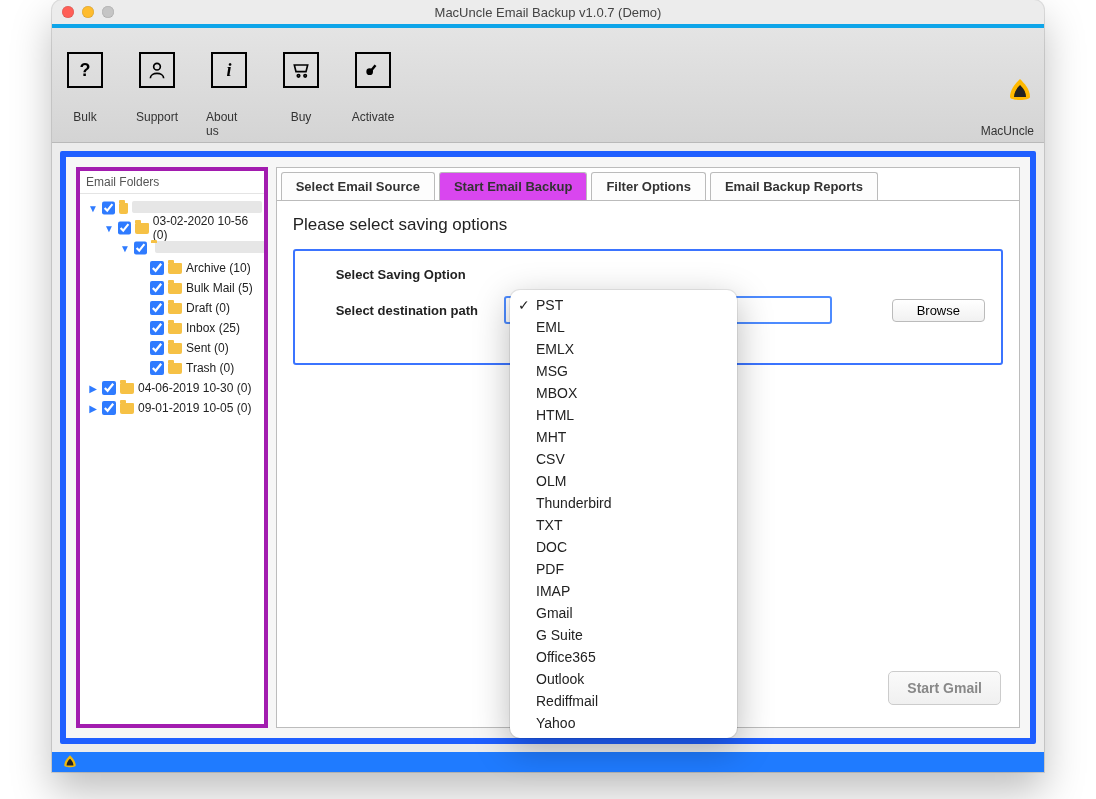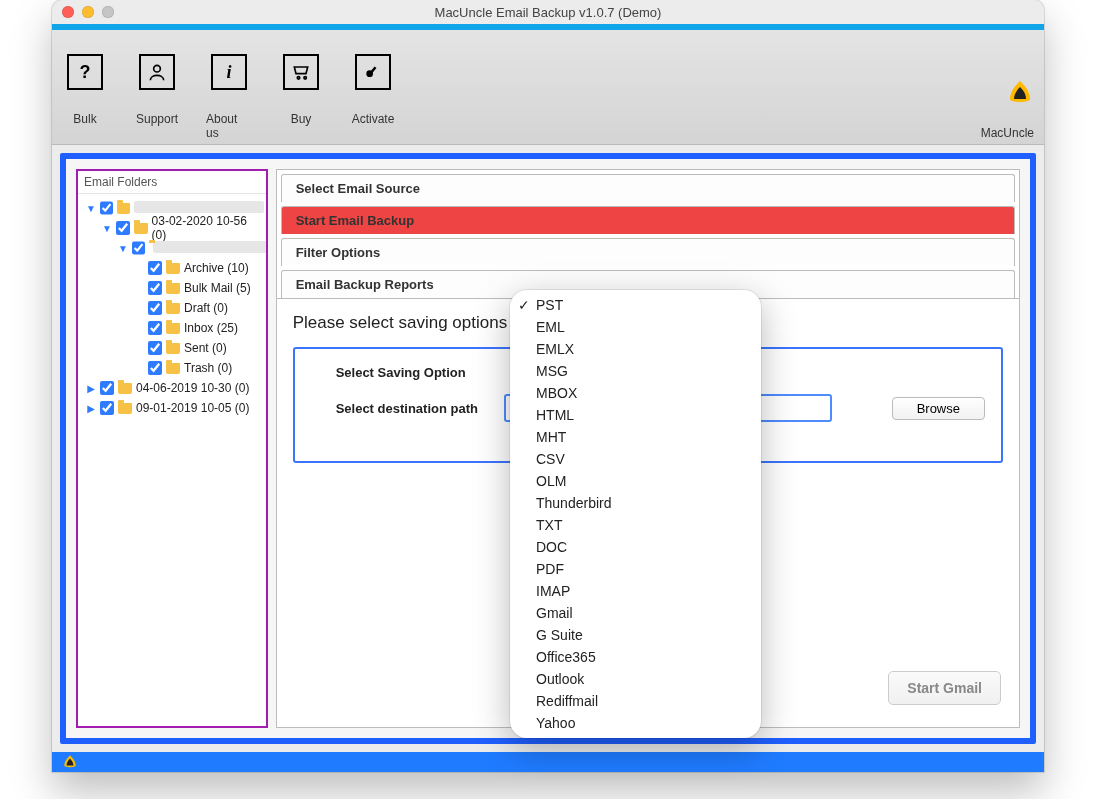--- a/index.html
+++ b/index.html
@@ -30,21 +30,21 @@
     border-radius: 10px 10px 0 0;
     box-shadow: 0 20px 40px rgba(0,0,0,0.25), 0 0 0 1px rgba(0,0,0,0.12);
     display: flex; flex-direction: column;
     overflow: hidden;
   }
   
   .titlebar {
     height: 24px;
     display: flex; align-items: center; justify-content: center;
     position: relative;
-    border-bottom: 6px solid #0ea5e9;
+    border-bottom: 4px solid #0ea5e9;
   }
   .traffic {
     position: absolute; left: 10px; top: 6px; display: flex; gap: 8px;
   }
   .dot { width: 12px; height: 12px; border-radius: 50%; box-shadow: inset 0 0 1px rgba(0,0,0,0.4); }
   .dot.red { background: #ff5f57; }
   .dot.yellow { background: #febc2e; }
   .dot.green { background: #c5c5c5; }
   .title { font-size: 13px; color: #444; }
 
@@ -73,40 +73,40 @@
   .flame { font-size: 26px; filter: saturate(1.5); }
   .brandname { font-size: 12px; color: #333; margin-top: 16px; }
 
   
   .body { flex: 1 1 auto; display: flex; padding: 10px; gap: 8px;
     background: #f6f6f6; border: 6px solid var(--blue); border-left-width: 6px; border-right-width: 6px;
     border-top-width: 6px; border-bottom-width: 6px;
     margin: 8px; border-radius: 2px;
   }
   .sidepanel {
-    width: 244px; background: #fff; border: 2px solid #a21caf;
+    width: 244px; background: #fff; border: 4px solid #a21caf;
     display: flex; flex-direction: column; overflow: auto; font-size: 12px;
   }
   .side-hdr { padding: 4px 6px; color: #555; border-bottom: 1px solid #e4e4e4; }
   .tree { padding: 4px 2px; }
   .node { display: flex; align-items: center; gap: 4px; height: 20px; padding-left: var(--indent,0); }
   .node input[type=checkbox] { accent-color: #2f7bff; width: 14px; height: 14px; margin:0; }
   .dis { color: #2f7bff; font-size: 10px; width: 10px; text-align: center; user-select: none; }
   .folder { font-size: 12px; }
   .folder-icon { width: 14px; height: 11px; display: inline-block; background: #f6c145; border-radius: 1px 1px 2px 2px; position: relative; }
   .folder-icon::before { content:""; position:absolute; left:0; top:-3px; width:6px; height:3px; background:#f6c145; border-radius:1px 1px 0 0; }
 
   .mainpanel { flex: 1; display: flex; flex-direction: column; background: #fff; border: 1px solid #bcbcbc; position: relative; }
-  .tabs { display: flex; gap: 4px; padding: 4px 4px 0 4px; border-bottom: 1px solid #bbb; background:#fff;flex-direction:column; }
+  .tabs { display: flex; gap: 4px; padding: 4px 4px 0 4px; border-bottom: 1px solid #bbb; background:#fff; }
   .tab {
     padding: 6px 14px; font-size: 13px; font-weight: 600;
     border: 1px solid #bbb; border-bottom: none; background: #fdfdfd;
     border-radius: 3px 3px 0 0; color:#333;
   }
-  .tab.active { background: #ef4444; }
+  .tab.active { background: #d946ef; }
   .maincontent { flex:1; padding: 14px 16px; position: relative; }
   .optionsbox {
     margin-top: 14px;
     border: 2px solid #3b74ff;
     border-radius: 3px;
     padding: 16px;
     height: 80px;
   }
   .row { display: flex; align-items: center; margin-bottom: 14px; margin-left: 25px; }
   .rowlabel { width: 170px; font-weight: 600; }
@@ -118,22 +118,22 @@
     margin-left: 60px; padding: 3px 24px; border: 1px solid #bbb; border-radius: 4px;
     background: linear-gradient(#ffffff, #f1f1f1); font-size: 13px;
   }
   .startbtn {
     position: absolute; right: 18px; bottom: 22px;
     padding: 8px 18px; font-size: 14px; color: #888; background: linear-gradient(#fafafa,#f0f0f0);
     border: 1px solid #ccc; border-radius: 5px; font-weight: 600;
   }
   
   .dropdown {
-    position: absolute; left: 510px; top: 290px; width: 251px;
-    background: #fff; border-radius: 17px; padding: 4px 0;
+    position: absolute; left: 510px; top: 290px; width: 227px;
+    background: #fff; border-radius: 10px; padding: 4px 0;
     box-shadow: 0 10px 36px rgba(0,0,0,0.28), 0 0 0 1px rgba(0,0,0,0.08);
     z-index: 50;
   }
   .dropdown .opt { padding: 2px 10px 2px 26px; font-size: 14px; line-height:18px; color: #222; position:relative; }
   .dropdown .opt.selected::before { content: "✓"; position: absolute; left: 8px; }
   .captionwrap { font-size: 17px; }
   .statusbar {
     height: 20px; background: #1f7bff; display:flex; align-items:center; padding-left:10px;
   }
   .statusflame { font-size: 14px; }

